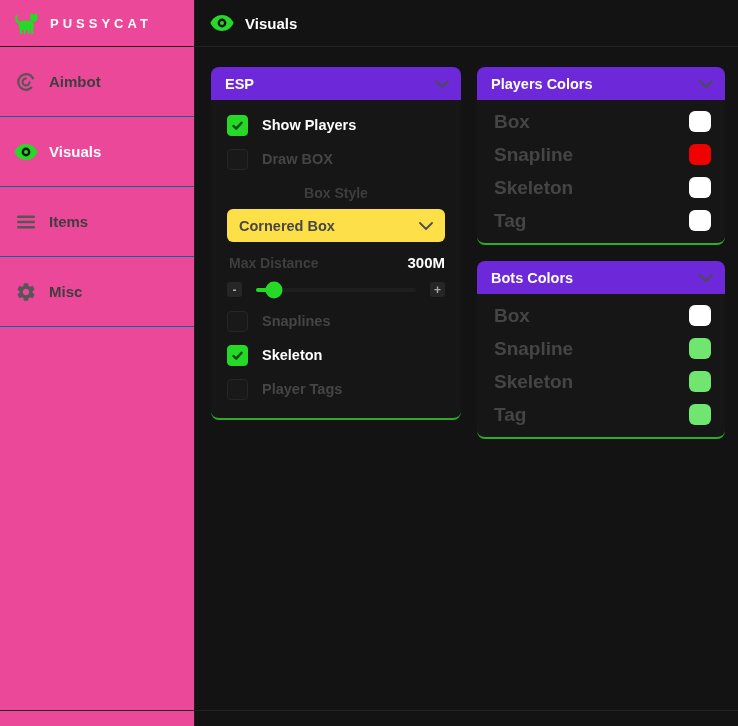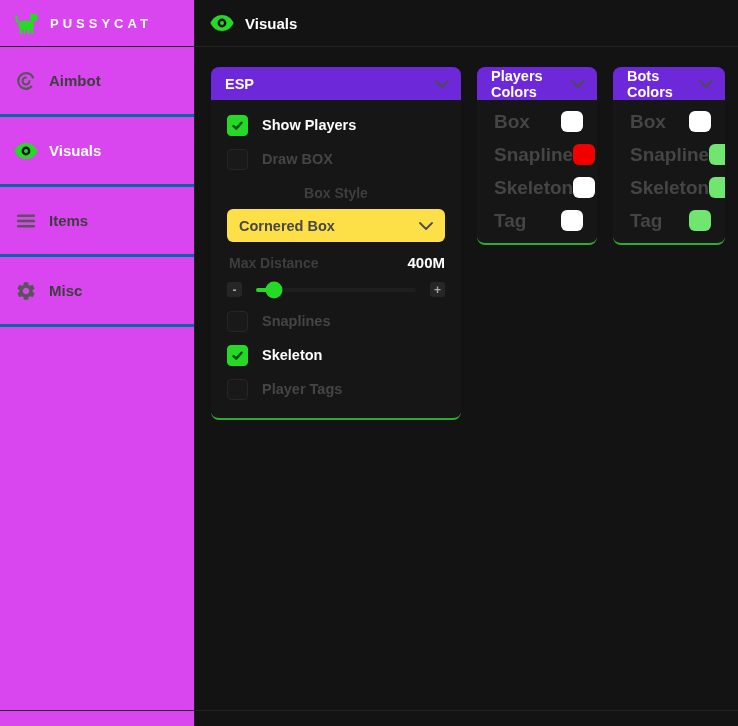--- a/index.html
+++ b/index.html
@@ -1,26 +1,26 @@
 <!DOCTYPE html>
 <html style="--accent: #26d926; --panel_border_green: #2cae2c; --red: #f10000; --bot_green: #70e670; --white: #ffffff;"><head>
 <meta charset="utf-8">
 <style>
   * { margin:0; padding:0; box-sizing:border-box; }
   html,body { width:738px; height:726px; background:#131313; overflow:hidden;
               font-family:"Liberation Sans", sans-serif; }
   .app { display:flex; width:738px; height:726px; position:relative; }
 
   
-  .sidebar { width:195px; background:#d946ef; border-right:1px solid #232323;
+  .sidebar { width:195px; background:#ec4899; border-right:1px solid #232323;
              display:flex; flex-direction:column; flex:none; }
   .logo-row { height:47px; border-bottom:1px solid #232323; display:flex;
               align-items:center; padding-left:13px; gap:10px; flex:none; }
   .brand { color:#fff; font-weight:700; font-size:13px; letter-spacing:4px; }
-  .nav-item { height:70px; border-bottom:3px solid #0369a1; display:flex;
+  .nav-item { height:70px; border-bottom:1px solid #0369a1; display:flex;
               align-items:center; padding-left:13px; gap:10px; cursor:pointer; }
   .nav-item .icon { width:26px; height:26px; display:flex; align-items:center;
                     justify-content:center; color:#565656; flex:none; }
   .nav-label { color:#3e3e3e; font-weight:700; font-size:15px; }
   .nav-item.checked .icon { color:var(--accent); }
   .nav-item.checked .nav-label { color:#fff; }
 
   
   .main { flex:1; display:flex; flex-direction:column; background:#131313; }
   .topbar { height:47px; border-bottom:1px solid #232323; display:flex;
@@ -64,21 +64,21 @@
              color:#a8a8a8; font-size:12px; font-weight:700; display:flex;
              align-items:center; justify-content:center; cursor:pointer; flex:none;
              line-height:1; }
   .track { position:relative; flex:1; height:4px; background:#1e1e1e;
            border-radius:2px; margin:0 14px; cursor:pointer; }
   .track-fill { position:absolute; left:0; top:0; height:4px; border-radius:2px;
                 background:var(--accent); }
   .thumb { position:absolute; top:50%; width:17px; height:17px; border-radius:50%;
            background:var(--accent); transform:translate(-50%,-50%); cursor:pointer; }
 
-  .right-col { width:248px; display:flex; flex-direction:row; gap:16px; flex:none; }
+  .right-col { width:248px; display:flex; flex-direction:column; gap:16px; flex:none; }
   .colors-body { padding:5px 0 6px 0; }
   .color-row { height:33px; display:flex; align-items:center;
                justify-content:space-between; padding:0 14px 0 17px; }
   .color-label { color:#454545; font-weight:700; font-size:19px; }
   .swatch { width:22px; height:21px; border-radius:6px; cursor:pointer; flex:none; }
 
   .bottom-line { position:absolute; left:0; top:710px; width:738px; height:1px;
                  background:#232323; }
 </style>
 </head>
@@ -203,21 +203,21 @@
             <span>Cornered Box</span>
             <span class="chev">
               <svg viewBox="0 0 14 8" width="14" height="8">
                   <use href="#svg-chevron"></use>
                 </svg>
             </span>
           </div>
 
           <div class="distance-row">
             <span class="field-label" style="margin:0 0 0 2px">Max Distance</span>
-            <span class="distance-value">400M</span>
+            <span class="distance-value">300M</span>
           </div>
 
           <div class="slider-row">
             <span class="stepper">-</span>
             <span class="track">
               <span class="track-fill" style="width: 11%;"></span>
               <span class="thumb" style="left: 11%;"></span>
             </span>
             <span class="stepper">+</span>
           </div>

